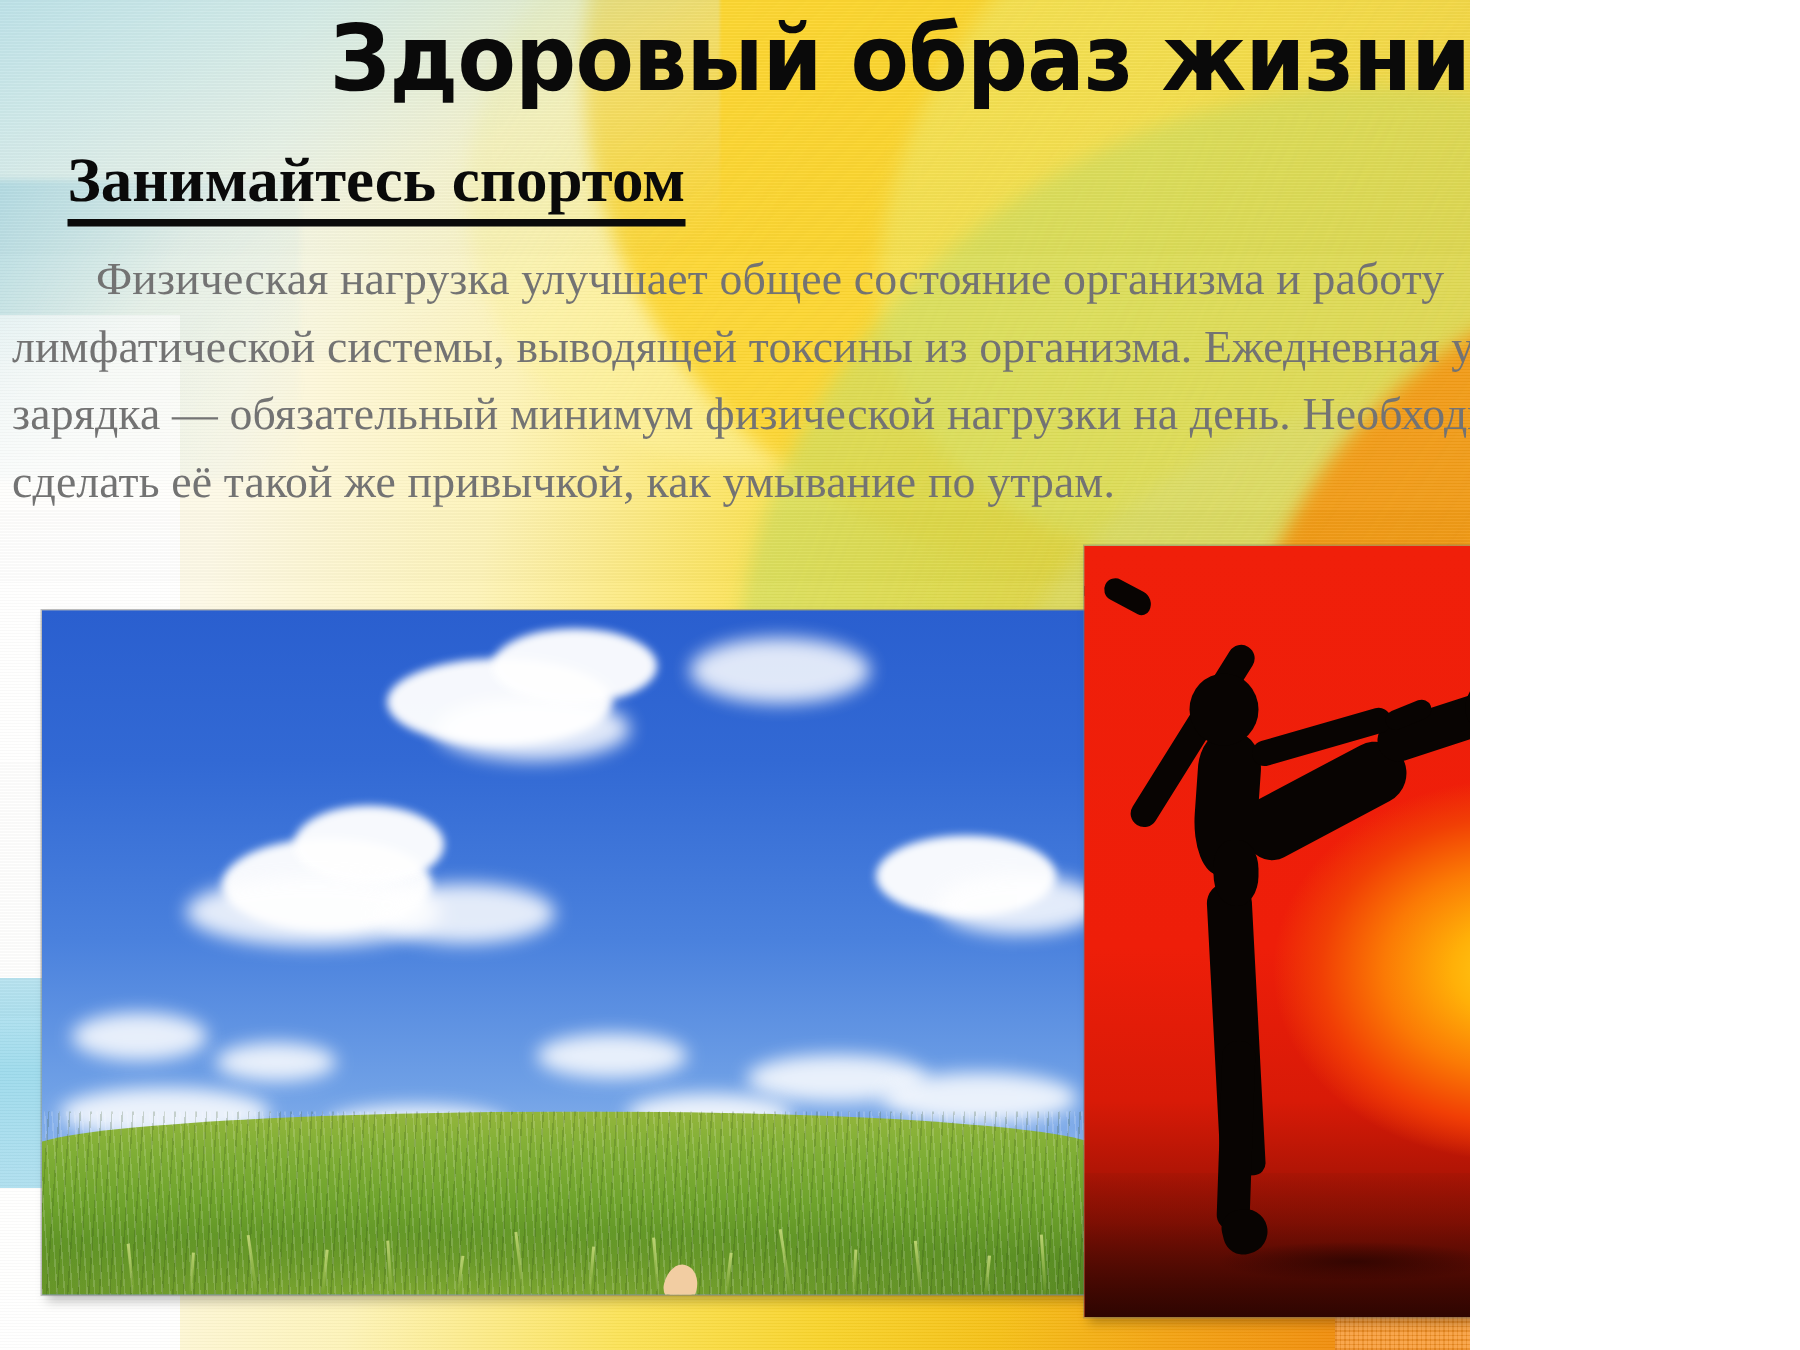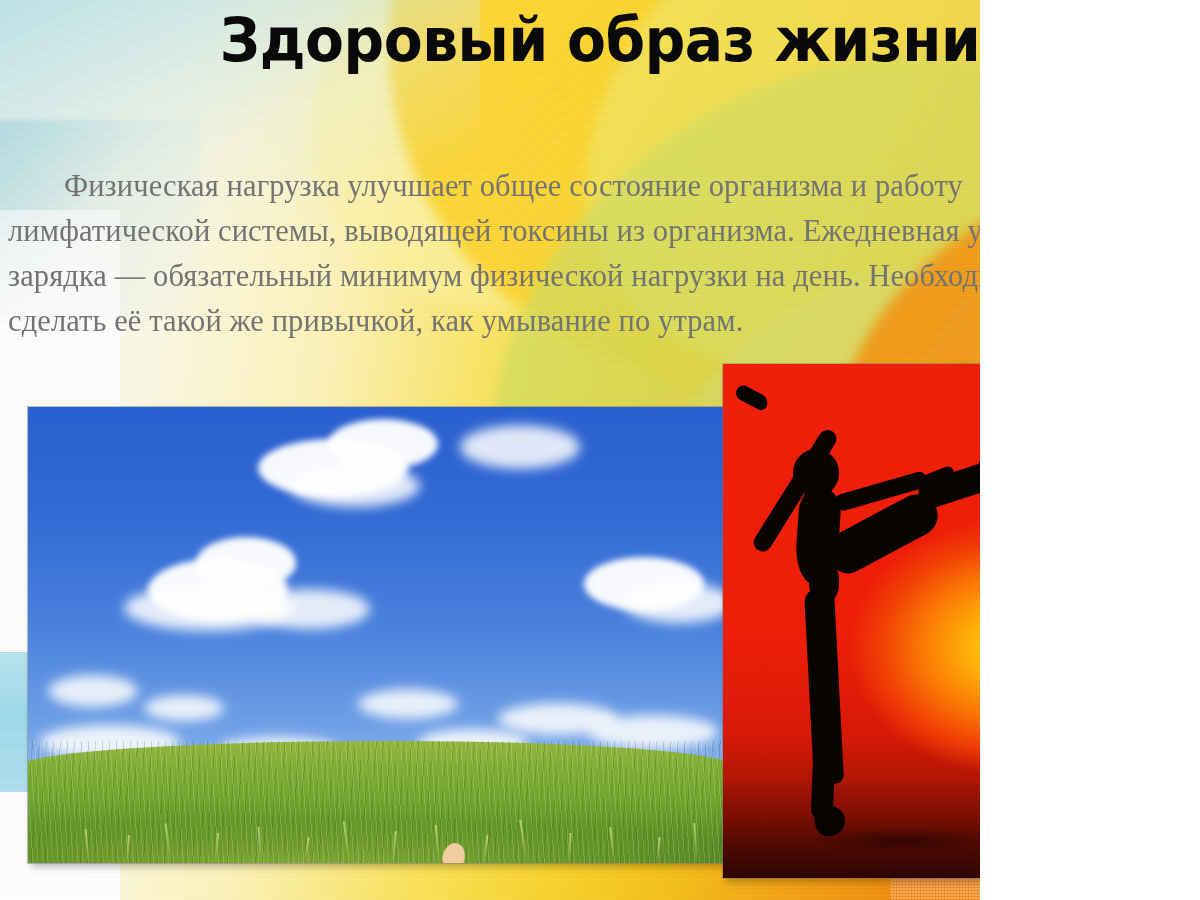--- a/index.html
+++ b/index.html
@@ -478,20 +478,21 @@
       <div class="band" style="height: 40px; background: rgb(243, 230, 218);"></div>
       <div class="band" style="height: 30px; background: rgb(236, 213, 203);"></div>
       <div class="band" style="height: 56px; background: rgb(242, 167, 171);"></div>
       <div class="band" style="height: 44px; background: rgb(240, 153, 154);"></div>
       <div class="band" style="height: 40px; background: rgb(245, 138, 130);"></div>
       <div class="band" style="height: 90px; background: rgb(247, 144, 31);"></div>
     </div>
 
   <div class="title">Здоровый образ жизни</div>
 
+  <div class="subtitle">Занимайтесь спортом</div>
 
   <div class="body-text">Физическая нагрузка улучшает общее состояние организма и работу лимфатической системы, выводящей токсины из организма. Ежедневная утренняя зарядка — обязательный минимум физической нагрузки на день. Необходимо сделать её такой же привычкой, как умывание по утрам.</div>
 
   <div class="photo-kids">
     <div class="pk-sky"></div>
     <div id="cloud-host">
         <div class="cloud" style="left: 230px; top: 32px; width: 150px; height: 58px;"></div>
         <div class="cloud" style="left: 300px; top: 12px; width: 110px; height: 50px;"></div>
         <div class="cloud soft" style="left: 262px; top: 58px; width: 130px; height: 42px;"></div>
         <div class="cloud soft" style="left: 432px; top: 18px; width: 120px; height: 44px;"></div>

